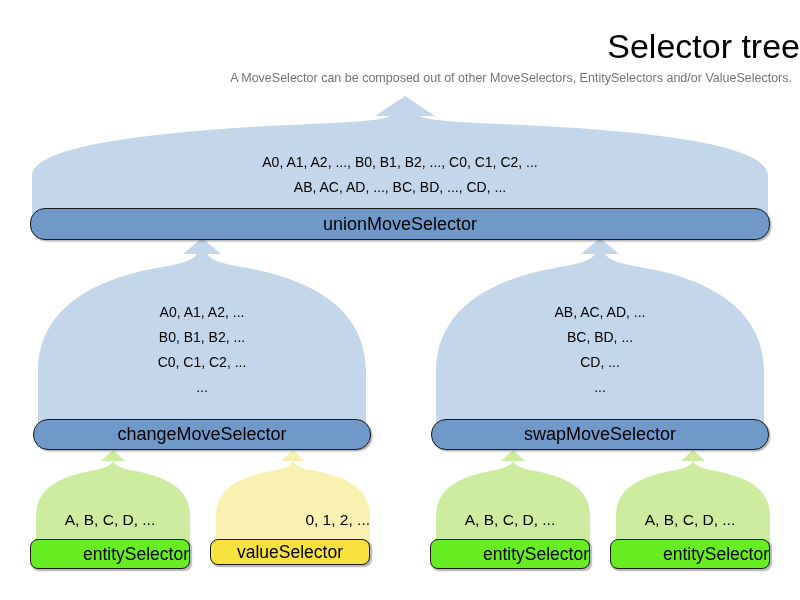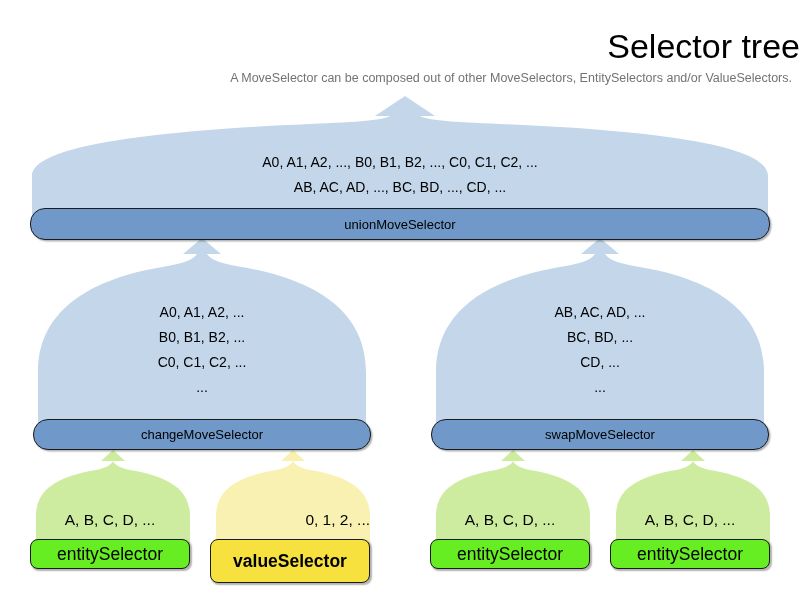--- a/index.html
+++ b/index.html
@@ -71,27 +71,27 @@
 
   
   .label-bar {
     position: absolute;
     box-sizing: border-box;
     border: 1.6px solid #1b1b1b;
     border-radius: 15px;
     display: flex;
     align-items: center;
     justify-content: center;
-    font-size: 13px;
+    font-size: 18px;
     color: #000000;
     white-space: nowrap;
     box-shadow: 1.5px 1.5px 1.5px rgba(0,0,0,0.30);
   }
   .label-bar.blue   { background: #7099ca; }
-  .label-bar.green  { background: #66ee22; }
+  .label-bar.green  { background: #66ee22; justify-content: flex-end; }
   .label-bar.yellow { background: #f7e13f; }
   .label-bar.leaf   { font-size: 17.5px; border-radius: 8px; }
 </style>
 </head>
 <body>
 
 <div id="diagram-root">
 
   <div class="header">
     <div class="title">Selector tree</div>
@@ -234,21 +234,21 @@
   </div>
 
   <div class="label-bar blue" style="left:431px; top:419px; width:338px; height:31px;">
     <span>swapMoveSelector</span>
   </div>
 
   <div class="label-bar green leaf" style="left:30px; top:539px; width:160px; height:30px;">
     <span>entitySelector</span>
   </div>
 
-  <div class="label-bar yellow leaf" style="left:210px; top:539px; width:160px; height:44px;font-weight:bold;">
+  <div class="label-bar yellow leaf" style="left:210px; top:539px; width:160px; height:26px;">
     <span>valueSelector</span>
   </div>
 
   <div class="label-bar green leaf" style="left:430px; top:539px; width:160px; height:30px;">
     <span>entitySelector</span>
   </div>
 
   <div class="label-bar green leaf" style="left:610px; top:539px; width:160px; height:30px;">
     <span>entitySelector</span>
   </div>

